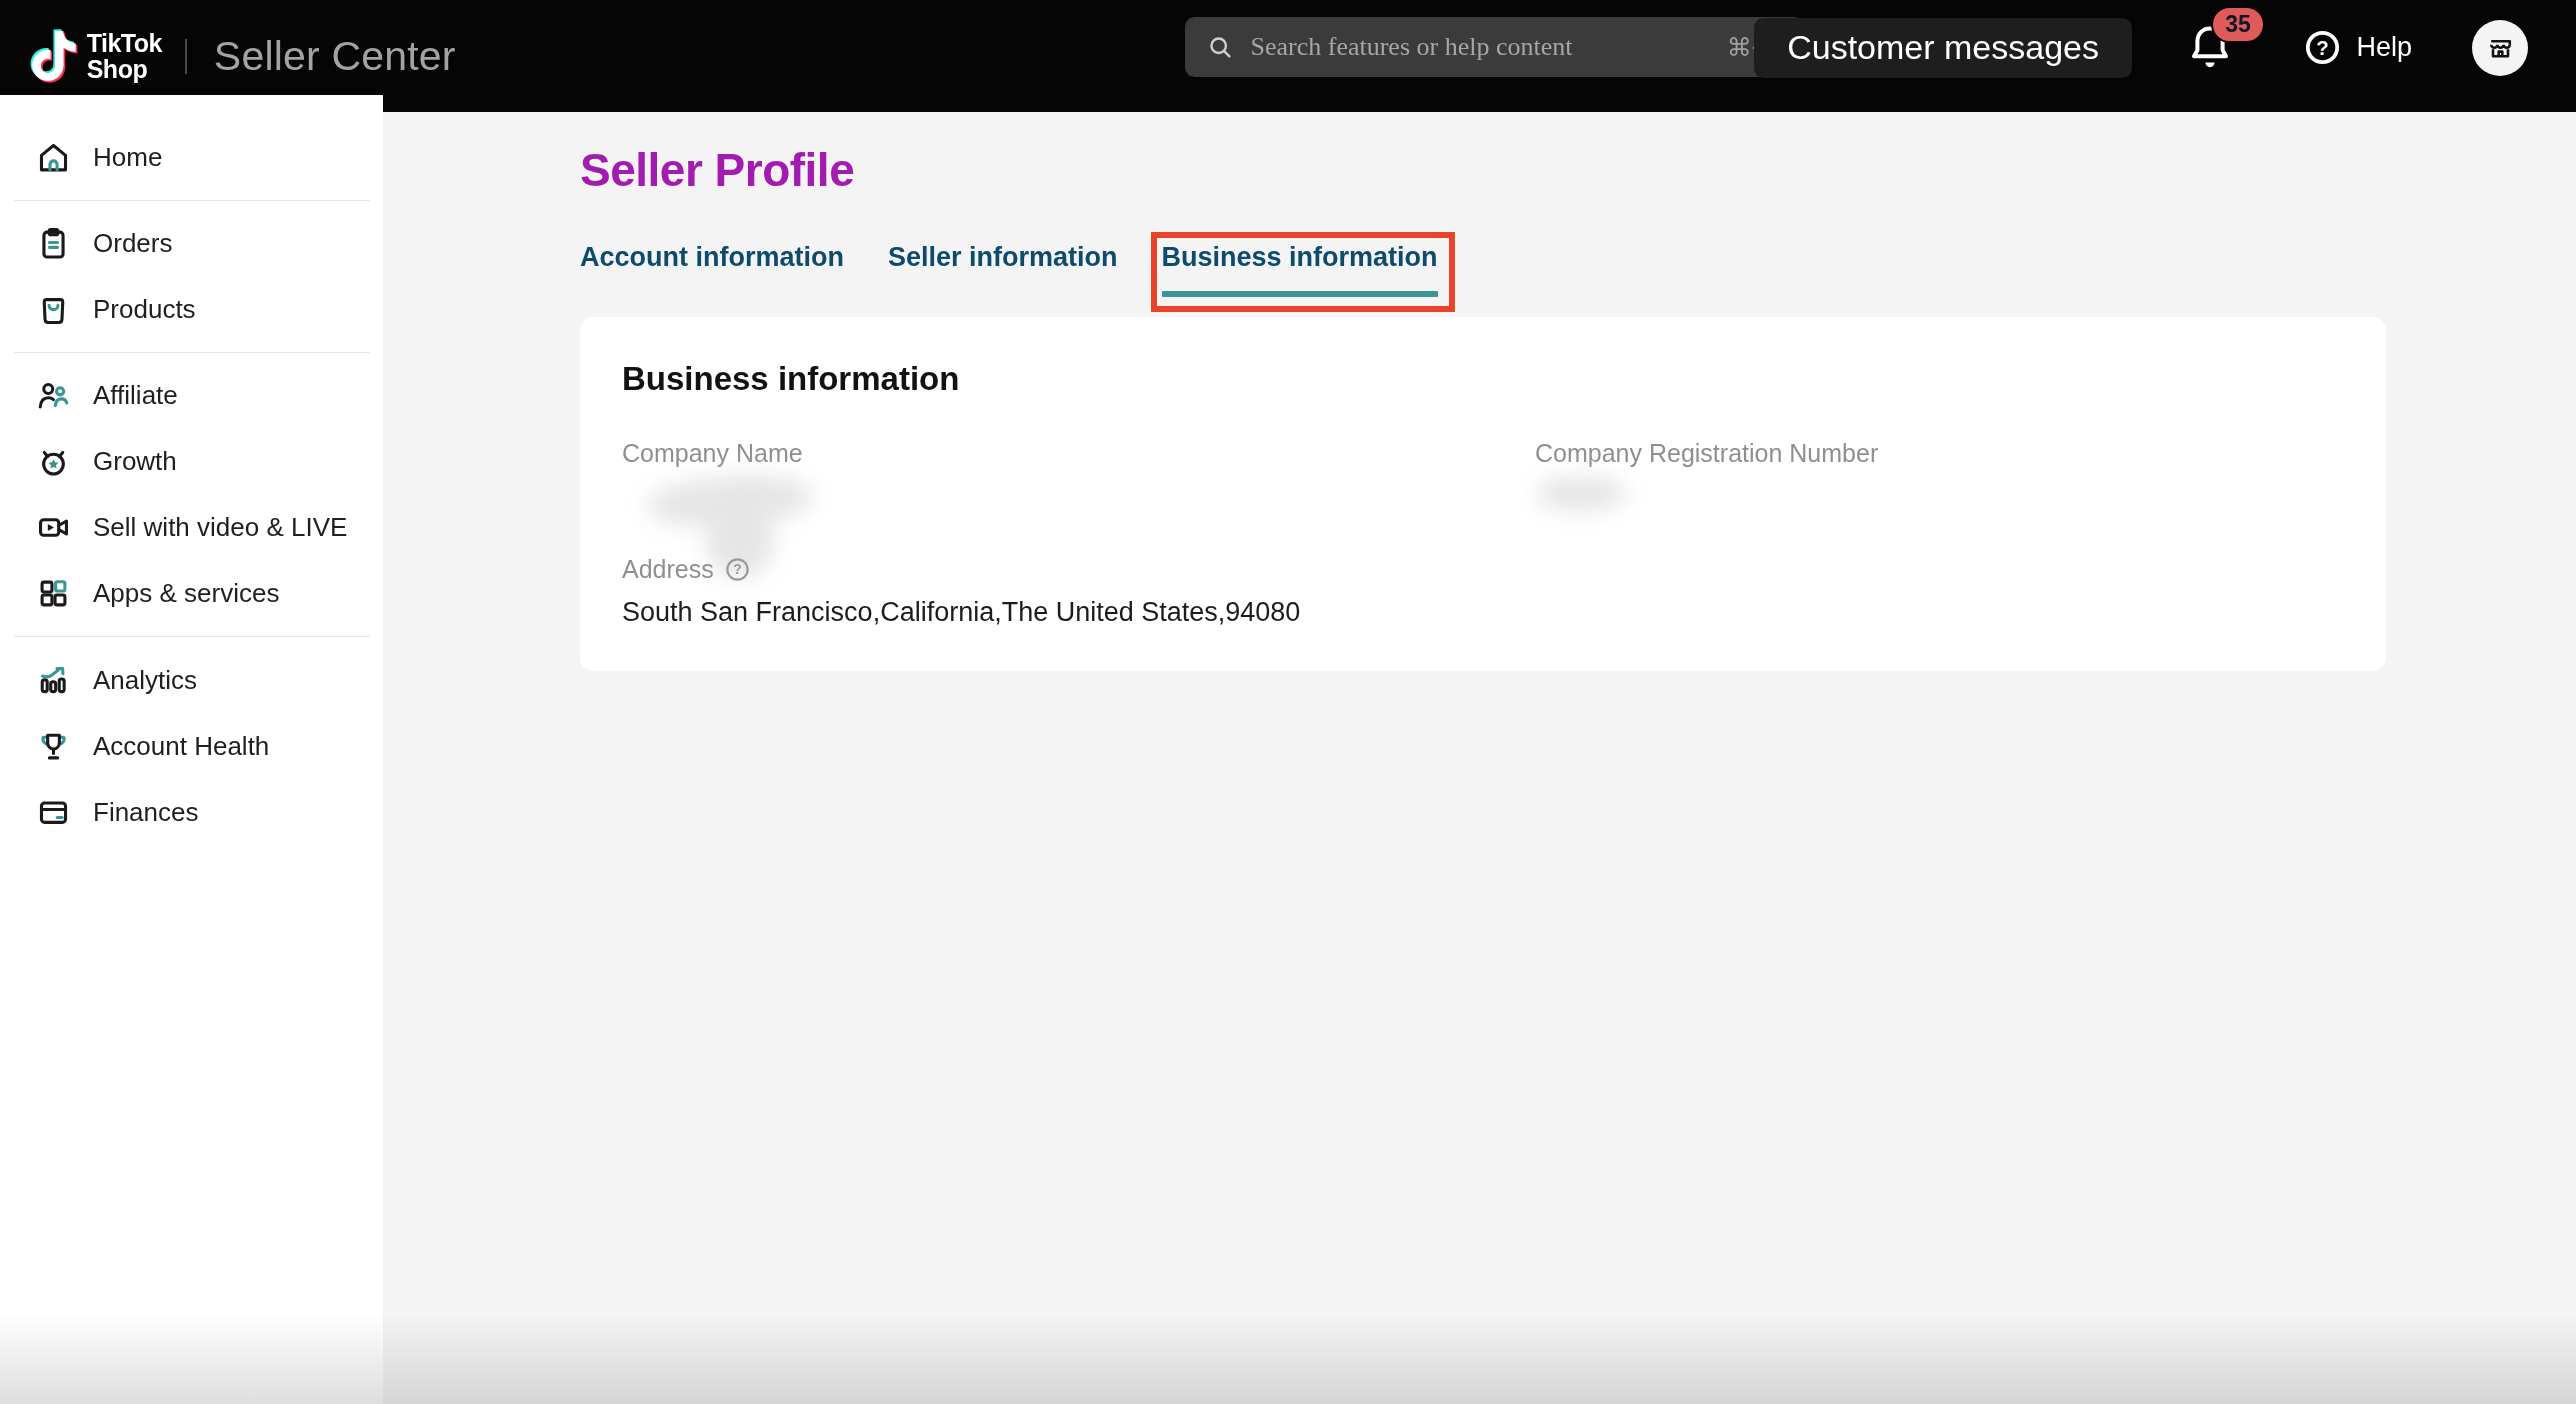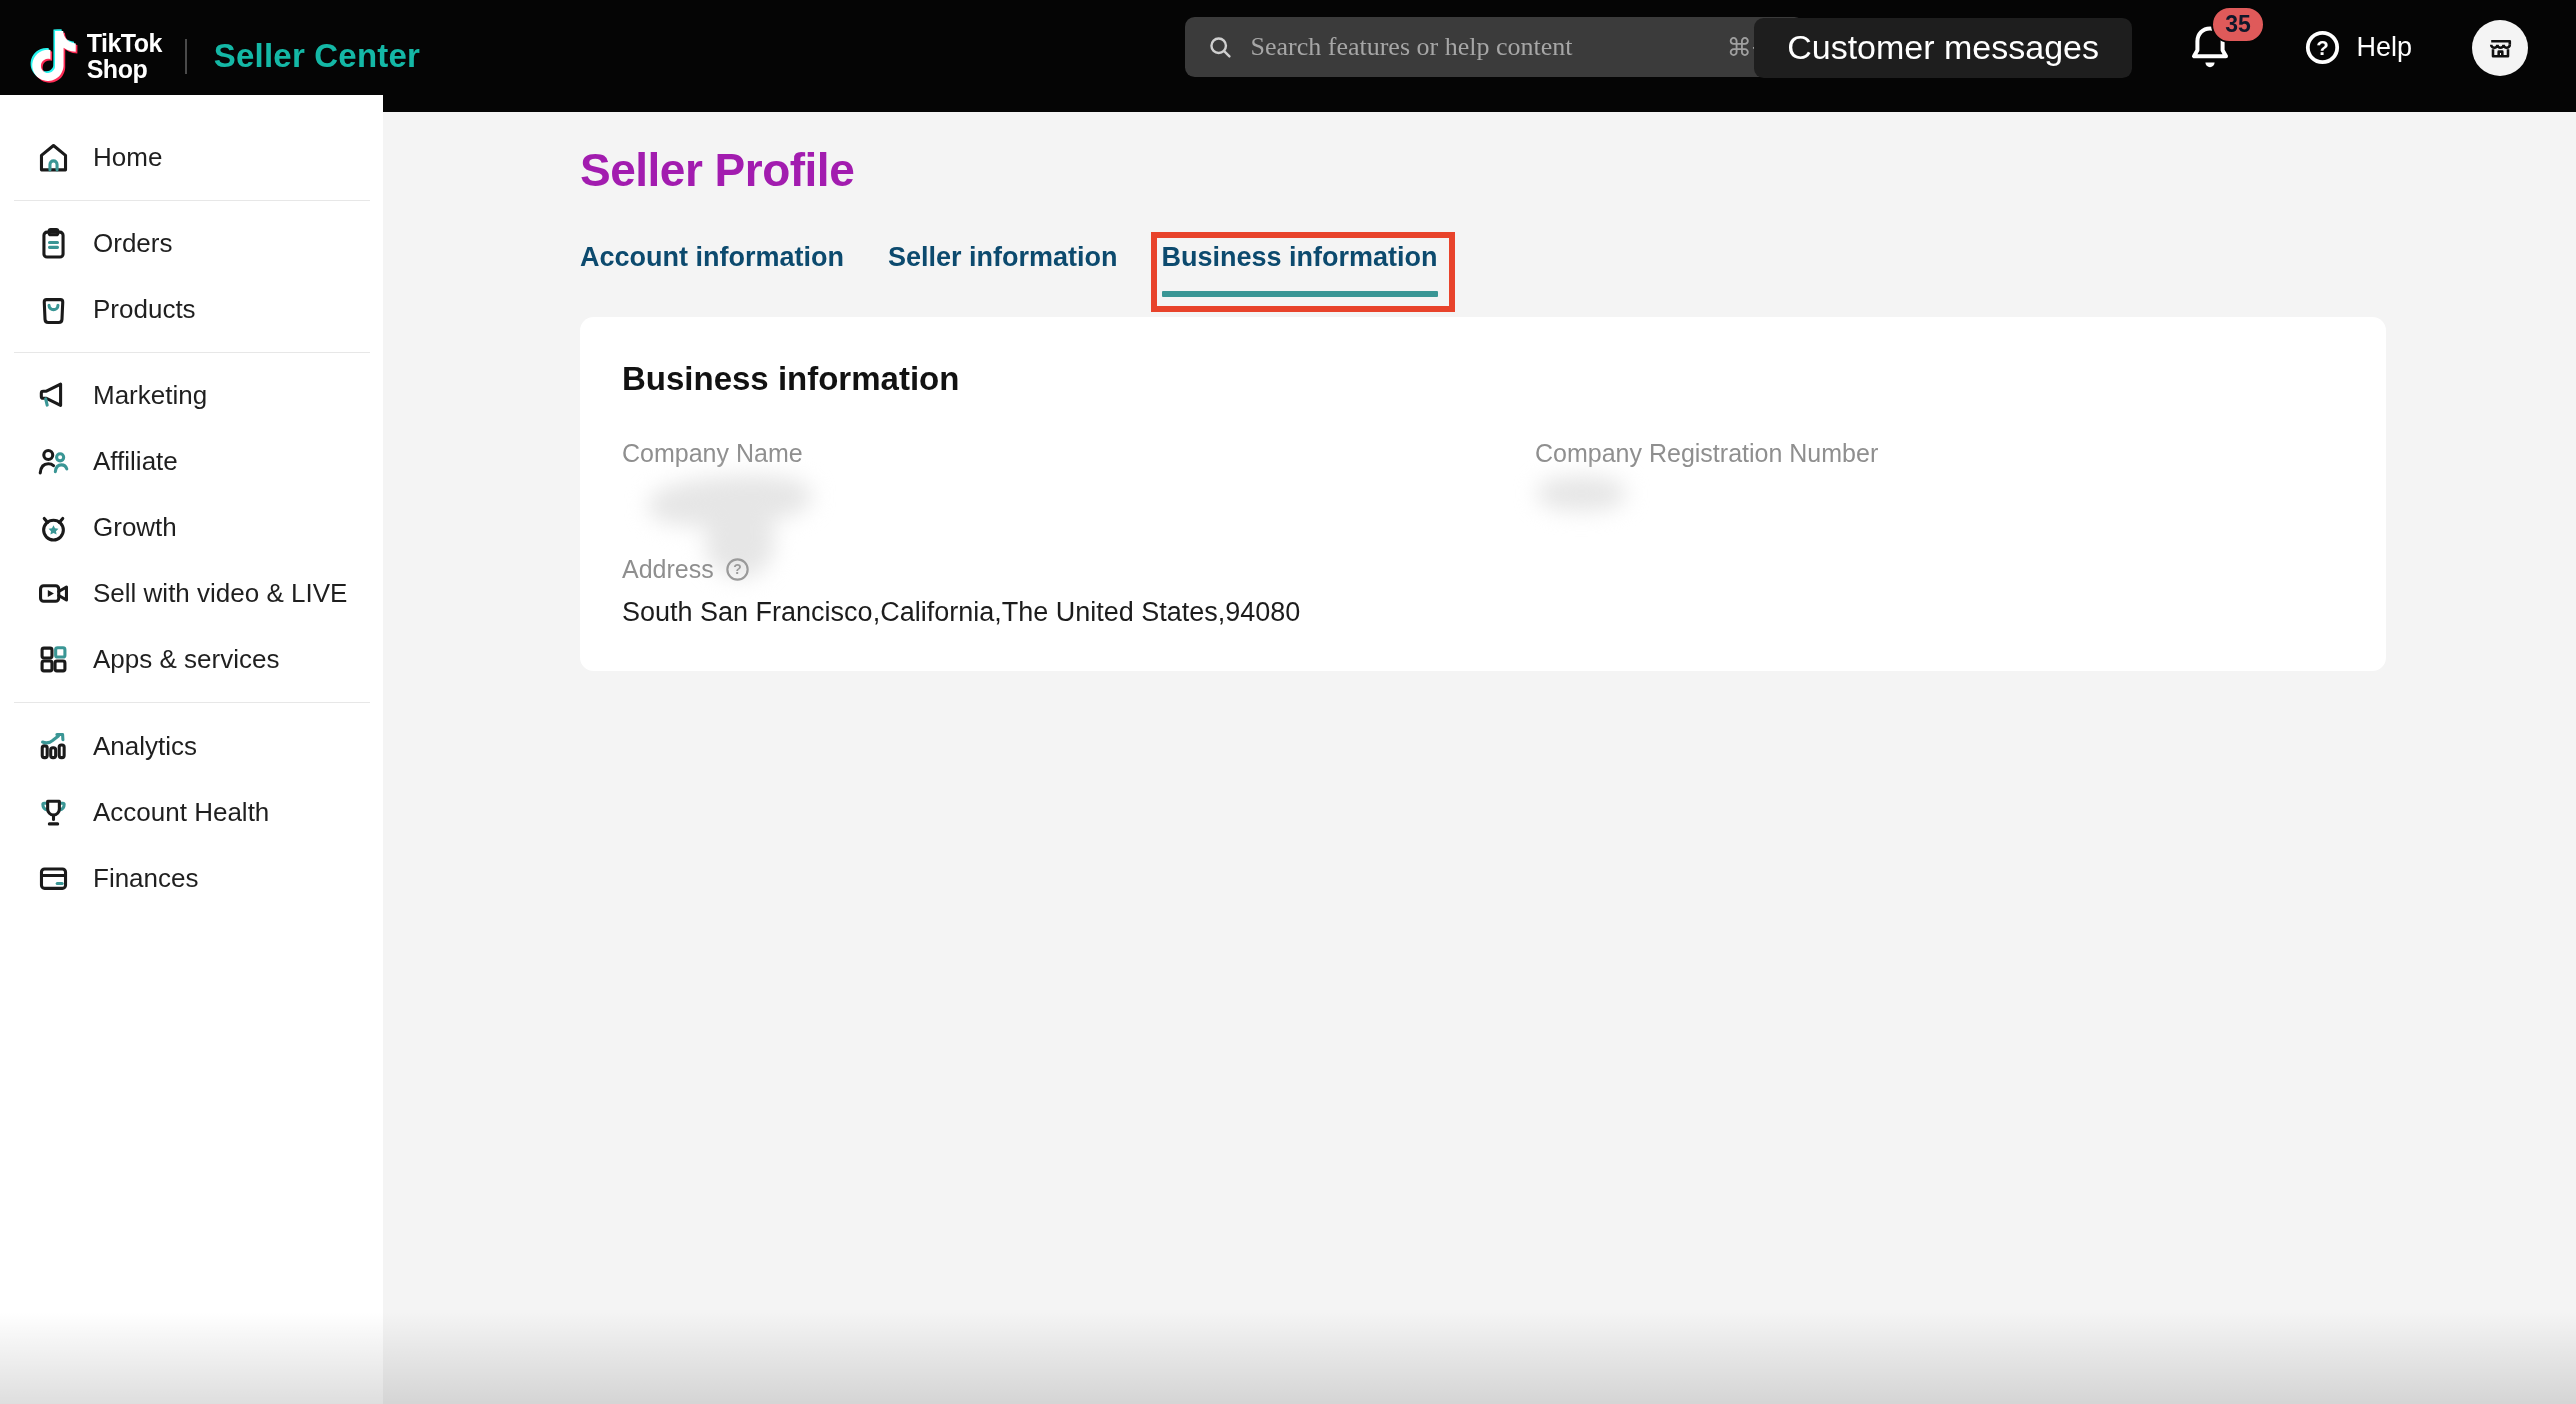--- a/index.html
+++ b/index.html
@@ -16,21 +16,21 @@
   .topbar {
     position: absolute; top: 0; left: 0; width: 2576px; height: 112px;
     background: #050505;
     display: flex; align-items: center;
   }
   .brand { display: flex; align-items: center; margin-left: 29px; gap: 7.7px; }
   .brand-logo { width: 50px; height: 66px; }
   .brand-text { color: #fff; font-weight: 800; font-size: 25px; line-height: 26px; letter-spacing: -0.5px; }
   .brand-text span { display: block; }
   .brand-divider { width: 1.9px; height: 35px; background: #4a4a4a; margin: 0 27px 0 23px; }
-  .app-title { color: #14b8a6; font-size: 33px; font-weight: 700; letter-spacing: 0.2px; }
+  .app-title { color: #a3a3a3; font-size: 41px; font-weight: 400; letter-spacing: 0.2px; }
 
   .search {
     position: absolute; left: 1185px; top: 17.4px; width: 619px; height: 60px;
     background: #3b3b3b; border-radius: 9.7px;
     display: flex; align-items: center; padding: 0 21px; gap: 15.5px;
   }
   .search svg { flex: 0 0 auto; }
   .search input {
     flex: 1; background: transparent; border: none; outline: none;
     font-family: Liberation Serif, serif; font-size: 26px; color: #e8e8e8;
@@ -205,29 +205,20 @@
       <svg viewBox="0 0 24 24" width="37" height="37">
         <path class="ink" d="M6 7.1q0-1.5 1.5-1.5h9q1.5 0 1.5 1.5l-.5 11.3q-.1 2-2.1 2H8.6q-2 0-2.1-2z"></path>
         <path class="accent" d="M9.1 9.2a2.9 2.9 0 0 0 5.8 0"></path>
       </svg>
     </span>
     <span class="lbl">Products</span>
   </div>
 
   <div class="side-divider"></div>
 
-  <div class="side-item">
-    <span class="icon">
-      <svg viewBox="0 0 24 24" width="37" height="37">
-        <path class="ink" d="M16.6 4.6 7.4 9.2H5.3a1.2 1.2 0 0 0-1.2 1.2v2.2a1.2 1.2 0 0 0 1.2 1.2h2.1l9.2 4.6z"></path>
-        <path class="accent" d="M6.9 14.2l1 4"></path>
-      </svg>
-    </span>
-    <span class="lbl">Marketing</span>
-  </div>
 
   <div class="side-item">
     <span class="icon">
       <svg viewBox="0 0 24 24" width="37" height="37">
         <circle class="ink" cx="8.6" cy="7.8" r="2.9"></circle>
         <path class="ink" d="M3.4 19.4c.4-4 2.5-5.9 5.2-5.9 1.5 0 2.5.4 3.4 1.2"></path>
         <circle class="accent" cx="16.3" cy="9.3" r="2.3"></circle>
         <path class="accent" d="M13.2 18.6c.3-3 1.8-4.4 4-4.4 1.7 0 2.9.9 3.4 2.6"></path>
       </svg>
     </span>

